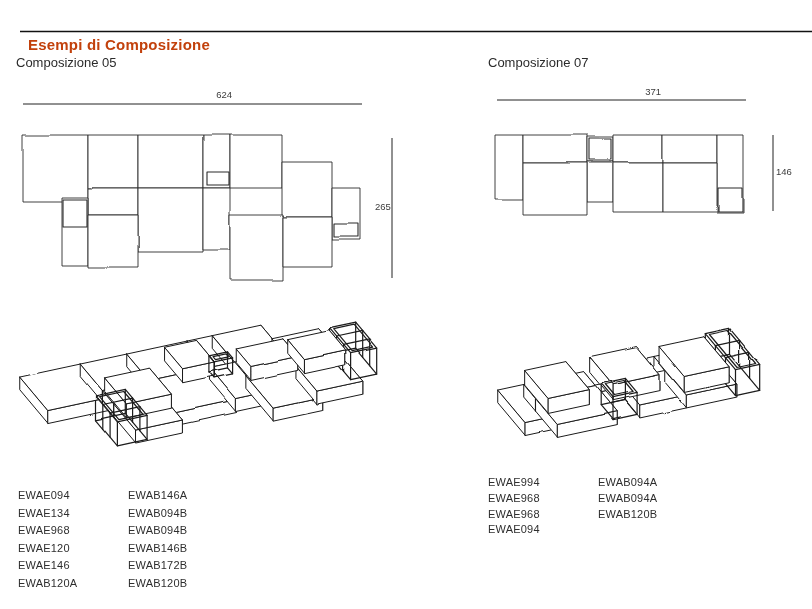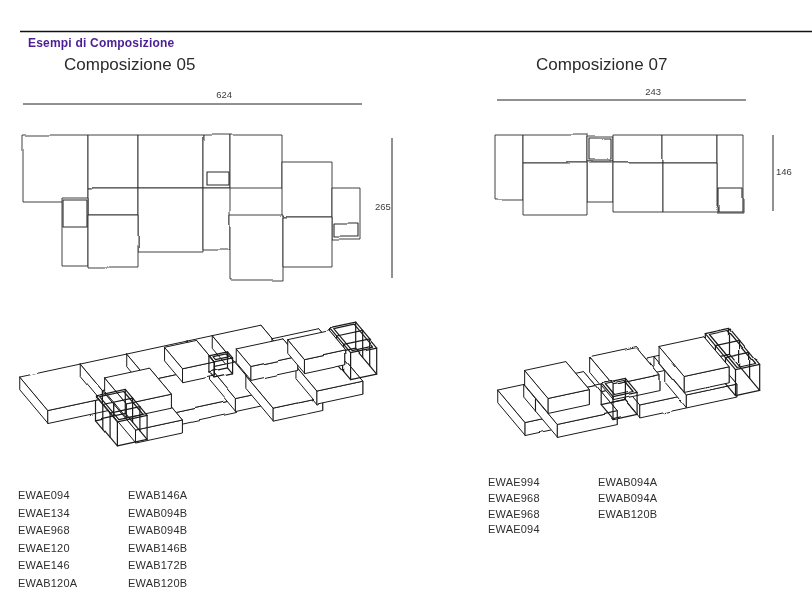--- a/index.html
+++ b/index.html
@@ -3,22 +3,22 @@
 <meta charset="utf-8">
 <style>
   html,body{margin:0;padding:0;}
   body{
     width:812px;height:609px;position:relative;overflow:hidden;
     background:#ffffff;color:#222;
     font-family:"Liberation Sans",sans-serif;
   }
   .abs{position:absolute;}
   #art{position:absolute;left:0;top:0;}
-  .page-title{font-weight:bold;font-size:12px;letter-spacing:.2px;color:#4c1d95;white-space:nowrap;padding-left:12px;}
-  .comp-name{font-size:17px;color:#2b2b2b;white-space:nowrap;margin-left:48px;}
+  .page-title{font-weight:bold;font-size:15px;letter-spacing:.2px;color:#c2410c;white-space:nowrap;padding-left:12px;}
+  .comp-name{font-size:13px;color:#2b2b2b;white-space:nowrap;}
   .dim{font-size:9.5px;color:#3c3c3c;white-space:nowrap;}
   .dim.center{text-align:right;width:80px;}
   .codes{display:flex;font-size:11px;color:#2e2e2e;letter-spacing:.2px;}
   .ccol{width:110px;}
   .ccol div{white-space:nowrap;}
 </style>
 </head>
 <body>
 
 <svg id="art" width="812" height="609" viewBox="0 0 812 609">
@@ -238,21 +238,21 @@
     </g>
 </svg>
 
 <div class="abs page-title" style="left:16px;top:36px">Esempi di Composizione</div>
 
 <div class="abs comp-name" style="left:16px;top:55px">Composizione 05</div>
 <div class="abs comp-name" style="left:488px;top:55px">Composizione 07</div>
 
 <div class="abs dim center" style="left:152px;top:89px">624</div>
 <div class="abs dim" style="left:375px;top:201px">265</div>
-<div class="abs dim center" style="left:581px;top:86px">243</div>
+<div class="abs dim center" style="left:581px;top:86px">371</div>
 <div class="abs dim" style="left:776px;top:166px">146</div>
 
 <div class="abs codes" style="left:18px;top:487px;line-height:17.5px">
   <div class="ccol">
     <div>EWAE094</div>
     <div>EWAE134</div>
     <div>EWAE968</div>
     <div>EWAE120</div>
     <div>EWAE146</div>
     <div>EWAB120A</div>

